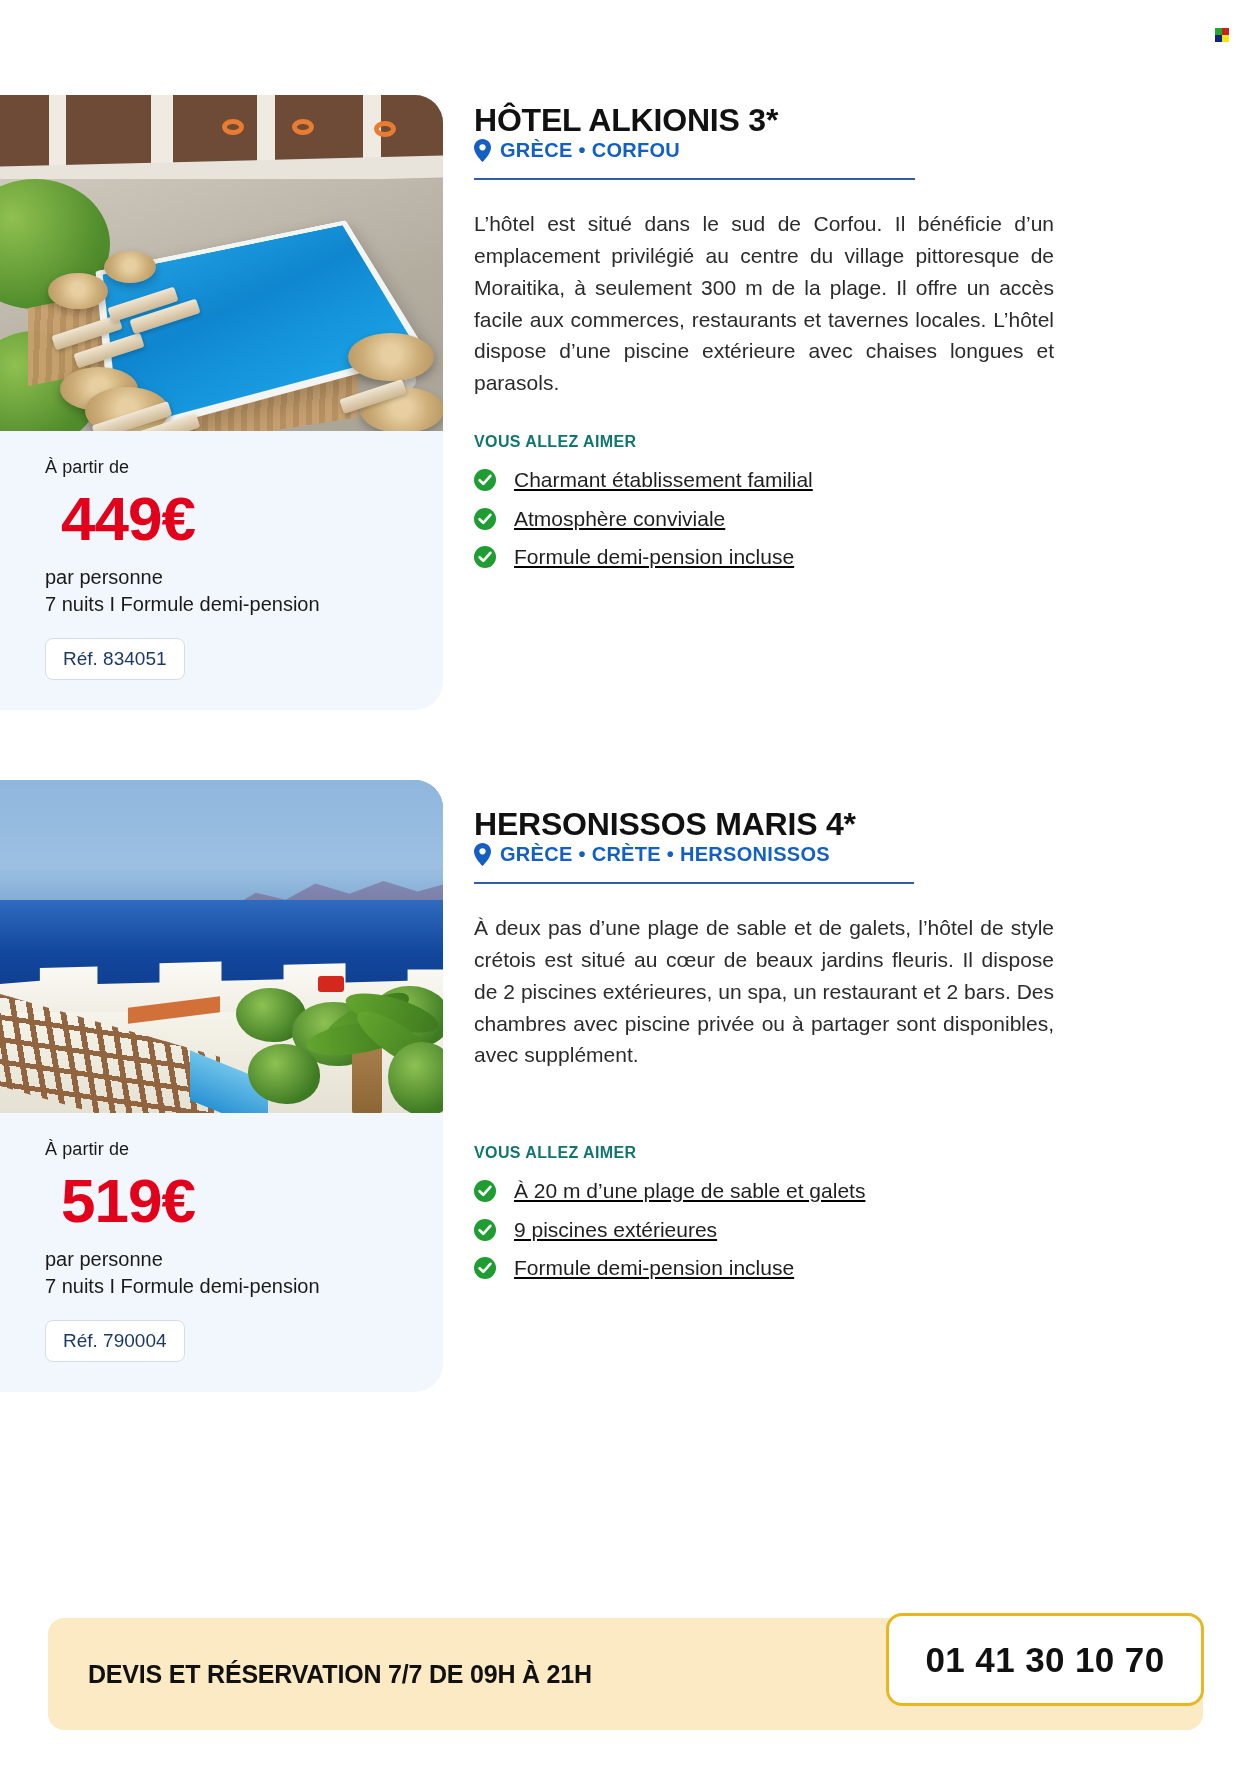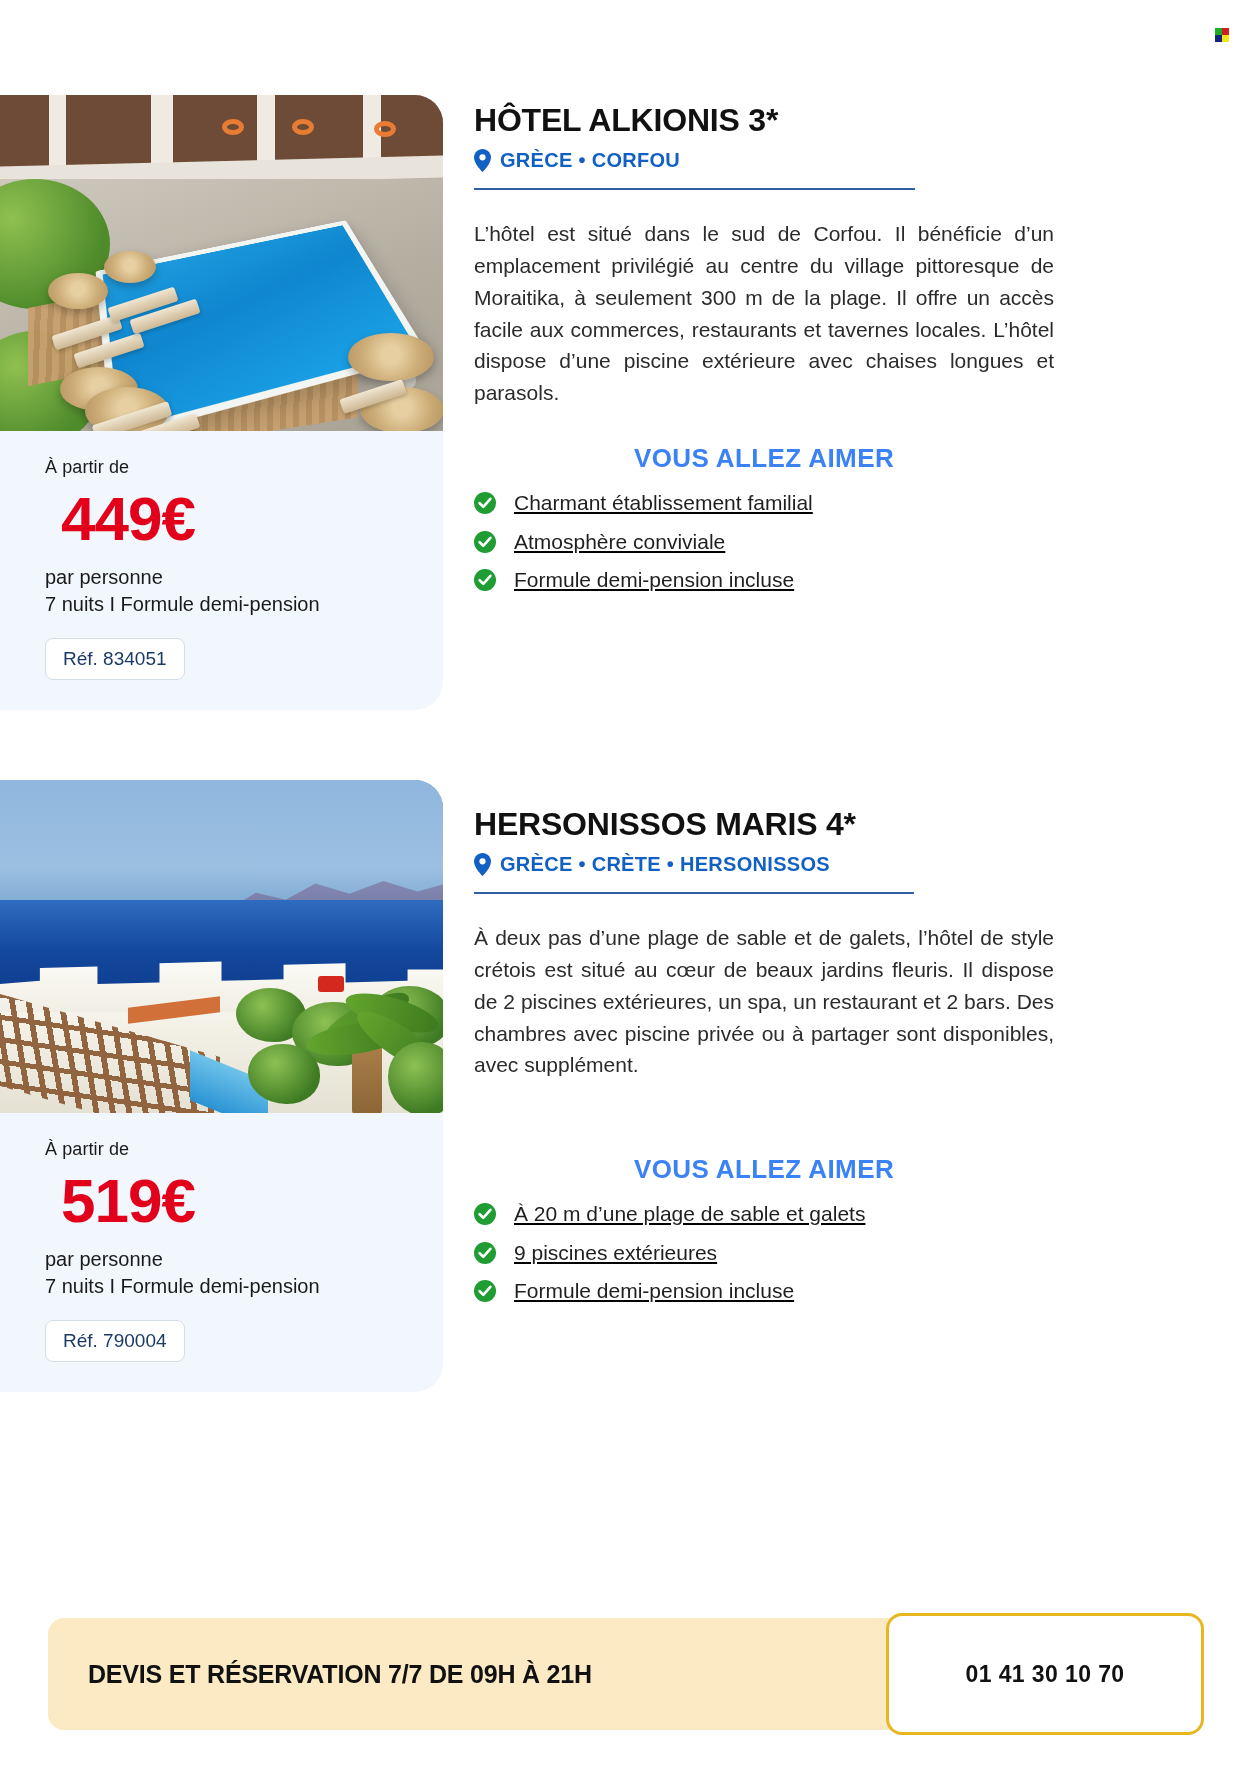--- a/index.html
+++ b/index.html
@@ -121,55 +121,55 @@
 
   
   .content{flex:1;padding:0 150px 0 31px;position:relative;}
   #offer-1 .content{padding-top:8px;}
   #offer-2 .content{padding-top:27px;}
   .hotel-title{
     font-size:32px;font-weight:700;color:#111111;letter-spacing:-.2px;
     text-transform:uppercase;line-height:1.12;
   }
   .loc{
-    display:flex;align-items:center;gap:9px;margin-top:10px;
+    display:flex;align-items:center;gap:9px;
     font-size:20px;font-weight:700;color:#1360c4;letter-spacing:.3px;
     text-transform:uppercase;
   }
   .pin{flex:0 0 auto;display:block;}
   .rule{height:2px;background:#2f5f9e;margin:16px 0 0;width:440px;}
   #offer-1 .rule{width:441px;}
   .desc{
     margin-top:28px;font-size:21px;line-height:1.52;color:#2b2b2b;
     text-align:justify;text-justify:inter-word;width:580px;
   }
   .like-head{
-    margin-top:34px;font-size:26px;font-weight:700;color:#3b82f6;
-    letter-spacing:.4px;text-transform:uppercase;text-align:center;
+    margin-top:34px;font-size:16px;font-weight:700;color:#0f766e;
+    letter-spacing:.4px;text-transform:uppercase;
   }
   #offer-2 .like-head{margin-top:73px;}
   .like-list{list-style:none;margin-top:16px;text-decoration:underline;}
   .like-list li{display:flex;align-items:center;gap:18px;margin-bottom:12px;}
   .like-list li span.txt{font-size:21px;color:#1f1f1f;line-height:1.25;}
   .chk{flex:0 0 auto;display:block;}
 
   
   .cta{
     position:absolute;left:48px;top:1618px;width:1155px;height:112px;
     background:#fbeac4;border-radius:16px;display:flex;align-items:center;
   }
   .cta-text{
     font-size:25px;font-weight:700;color:#111111;letter-spacing:-.2px;
     margin-left:40px;text-transform:uppercase;white-space:nowrap;
   }
   .cta-phone{
-    position:absolute;right:-1px;top:-5px;width:318px;height:122px;
+    position:absolute;right:-1px;top:-5px;width:318px;height:93px;
     background:#ffffff;border:3px solid #e8b61f;border-radius:16px;
     display:flex;align-items:center;justify-content:center;
-    font-size:23px;font-weight:700;color:#111111;letter-spacing:.4px;
+    font-size:35px;font-weight:700;color:#111111;letter-spacing:.4px;
   }
 </style>
 </head>
 <body>
 
 <div class="reg-mark">
   <i style="background:#1faa2a"></i>
   <i style="background:#cc1f1f"></i>
   <i style="background:#10257a"></i>
   <i style="background:#f2e516"></i>

